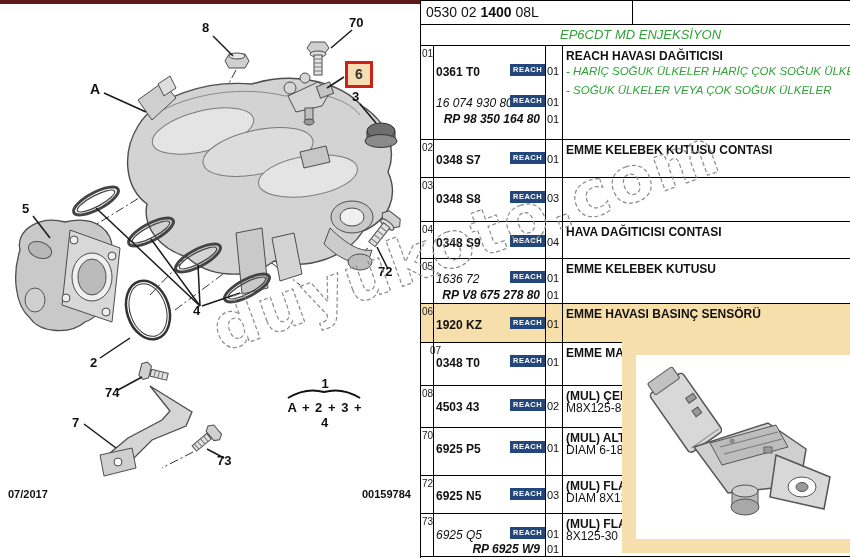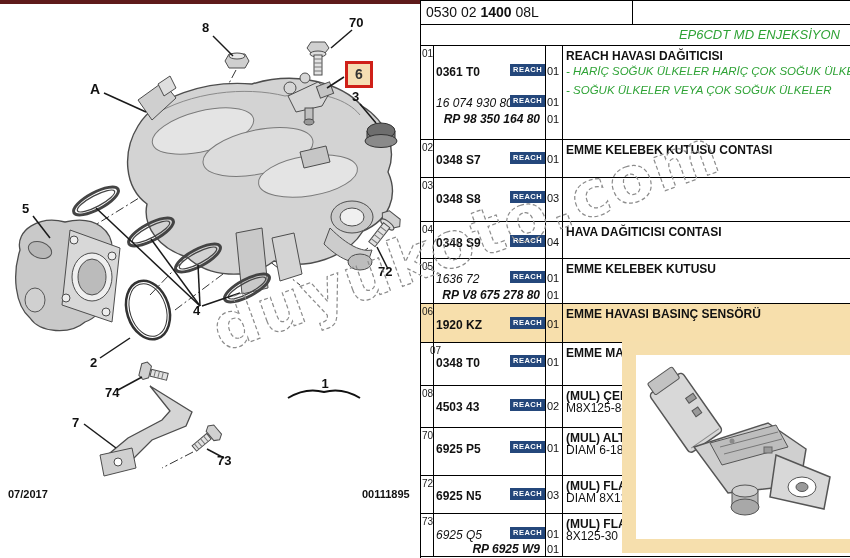--- a/index.html
+++ b/index.html
@@ -16,21 +16,21 @@
   .legend .l1{font-weight:bold;font-size:13px;}
   .legend .l2{font-weight:bold;font-size:13px;letter-spacing:1px;}
   .footer-txt{position:absolute;top:488px;font-weight:bold;font-size:11px;z-index:4;}
   
   .table-panel{position:absolute;left:420px;top:0;width:358px;height:558px;z-index:2;}
   .hline{position:absolute;left:0;width:430px;height:1px;background:#000;z-index:2;}
   .vline{position:absolute;width:1px;background:#000;z-index:2;}
   .tp-text{position:absolute;z-index:3;white-space:nowrap;}
   .hdr{font-size:14px;}
   .hdr b{font-weight:bold;}
-  .gtitle{color:#2FA336;font-style:italic;font-size:13px;text-align:right;}
+  .gtitle{color:#2FA336;font-style:italic;font-size:13px;text-align:left;}
   .ref{font-size:10px;color:#222;}
   .pn{font-weight:bold;font-size:12px;}
   .pni{font-style:italic;font-size:12px;}
   .rp{font-weight:bold;font-style:italic;font-size:12px;text-align:right;width:104px;}
   .reach{position:absolute;z-index:3;background:#24477B;color:#fff;font-size:7.5px;font-weight:bold;
          letter-spacing:0.5px;padding:2px 3px;line-height:1;}
   .qty{font-size:11px;}
   .ttl{font-weight:bold;font-size:12px;}
   .sub{font-size:12px;}
   .grn{color:#2FA336;font-style:italic;font-size:11.5px;}
@@ -188,24 +188,25 @@
     <div class="callout" style="left:193px;top:303px;">4</div>
     <div class="callout" style="left:90px;top:355px;">2</div>
     <div class="callout" style="left:105px;top:385px;">74</div>
     <div class="callout" style="left:72px;top:415px;">7</div>
     <div class="callout" style="left:217px;top:453px;">73</div>
     <div class="callout" style="left:378px;top:264px;">72</div>
     <div class="callout-box" style="left:345px;top:61px;">6</div>
 
     <div class="legend">
       <div class="l1">1</div>
+      <div class="l2" style="margin-top:9px;">A + 2 + 3 + 4</div>
     </div>
 
     <div class="footer-txt" style="left:8px;">07/2017</div>
-    <div class="footer-txt" style="left:362px;">00111895</div>
+    <div class="footer-txt" style="left:362px;">00159784</div>
   </div>
 
   <div class="table-panel">
 
     <div class="hl"></div>
 
     <div class="hline" style="top:0;"></div>
     <div class="hline" style="top:24px;"></div>
     <div class="hline" style="top:45px;"></div>
     <div class="hline" style="top:139px;"></div>

